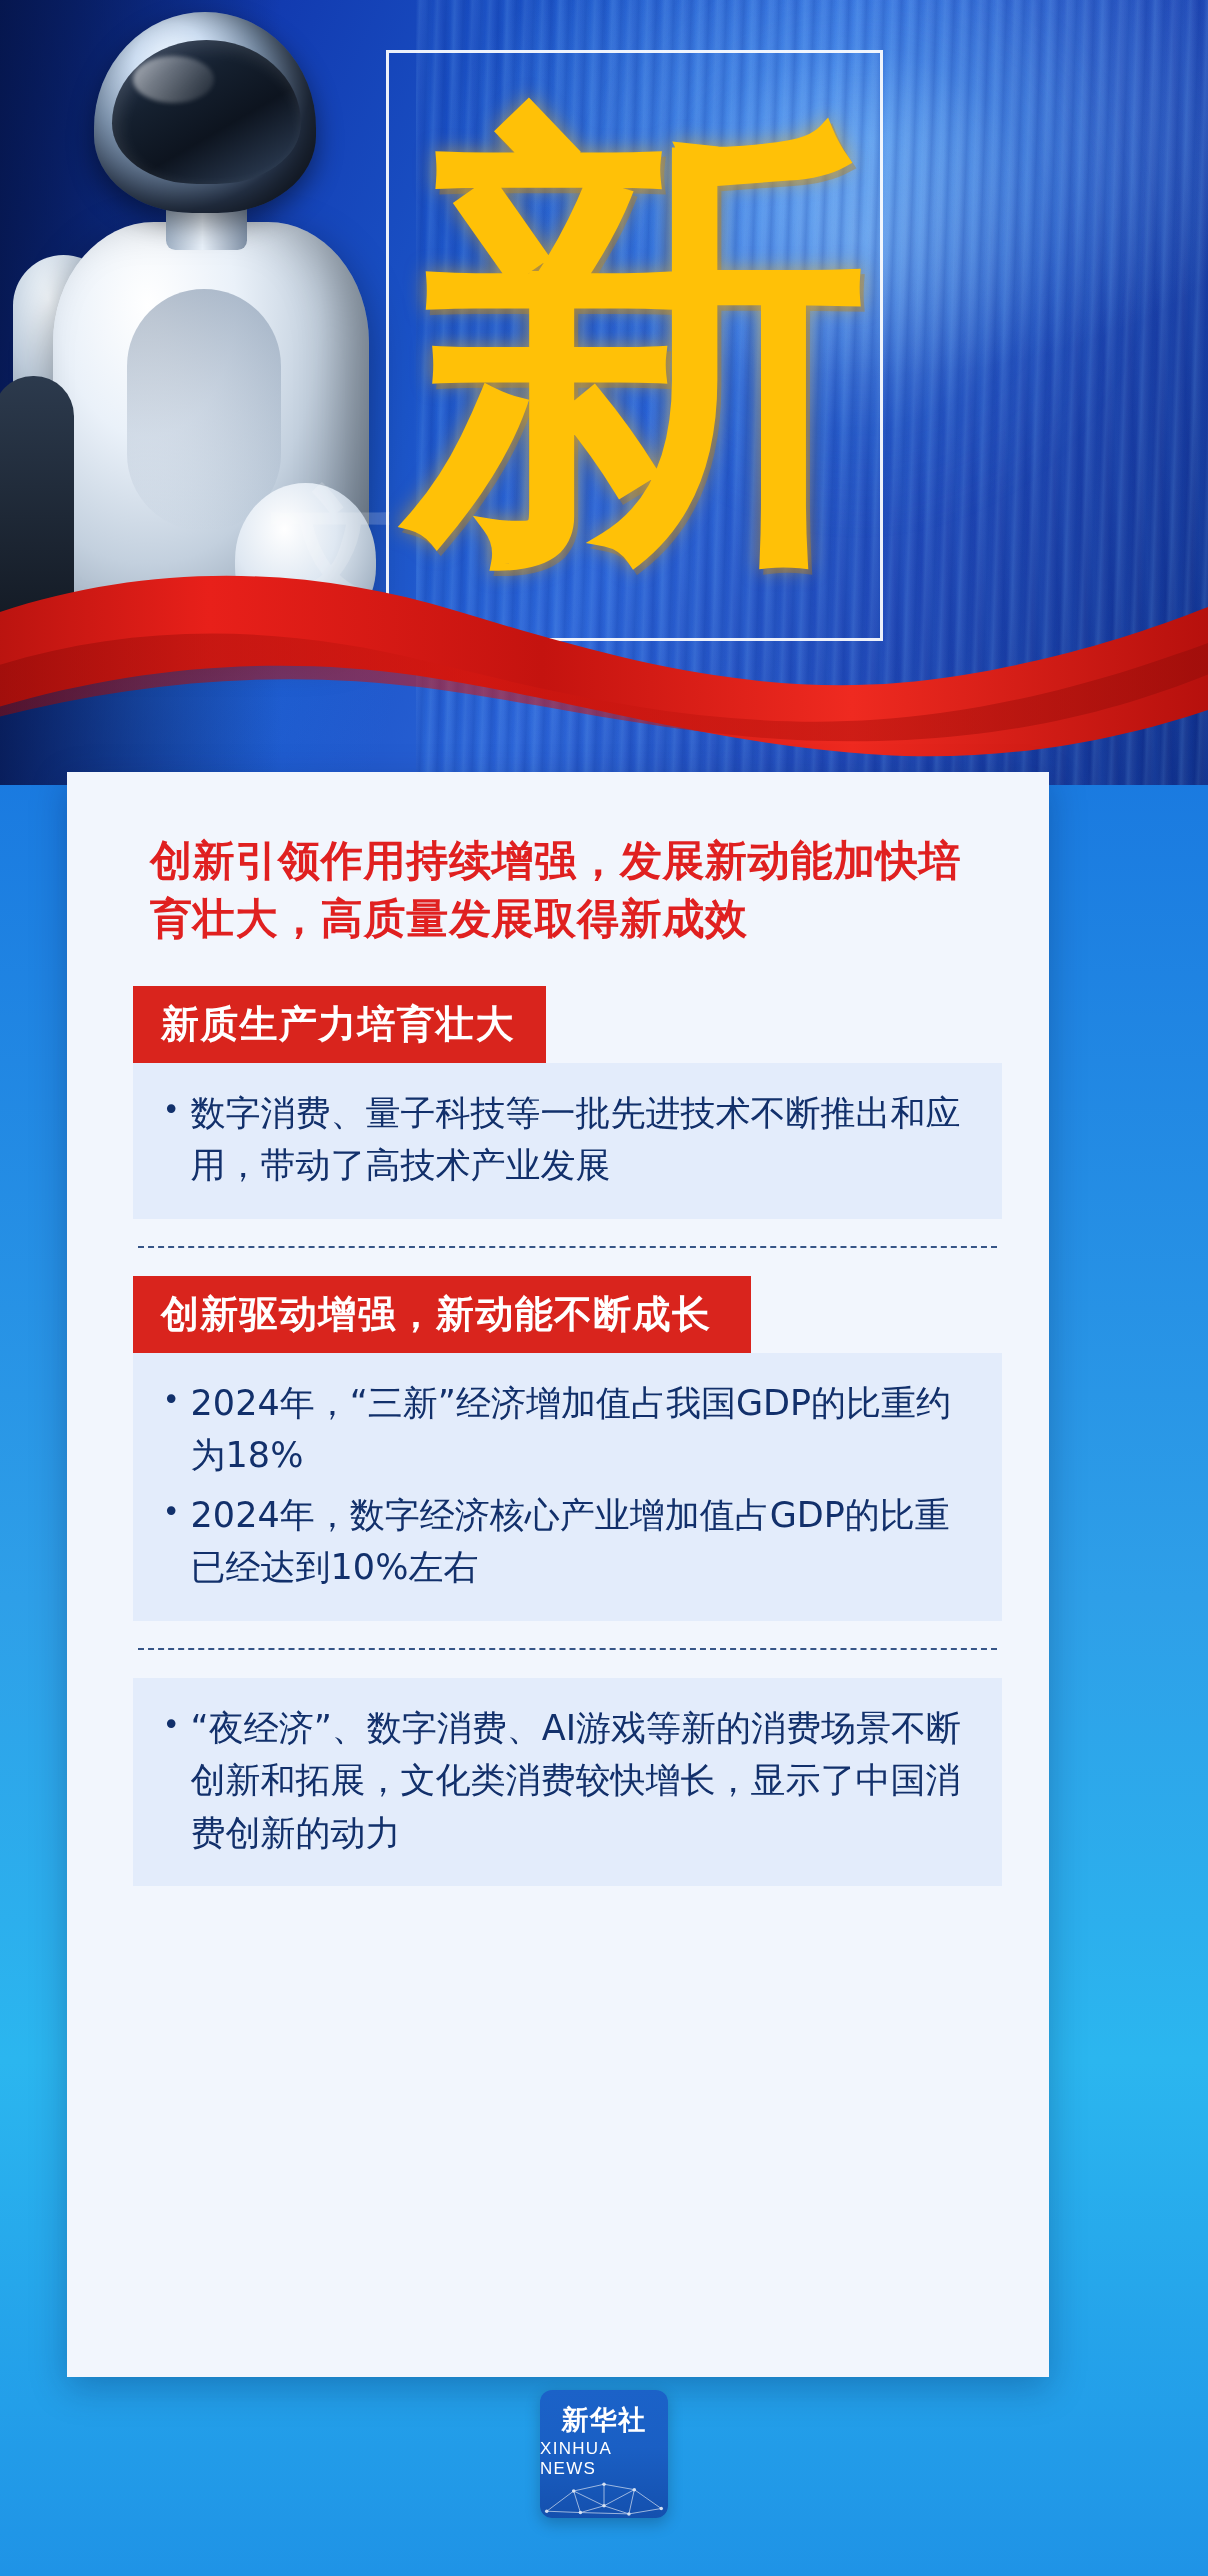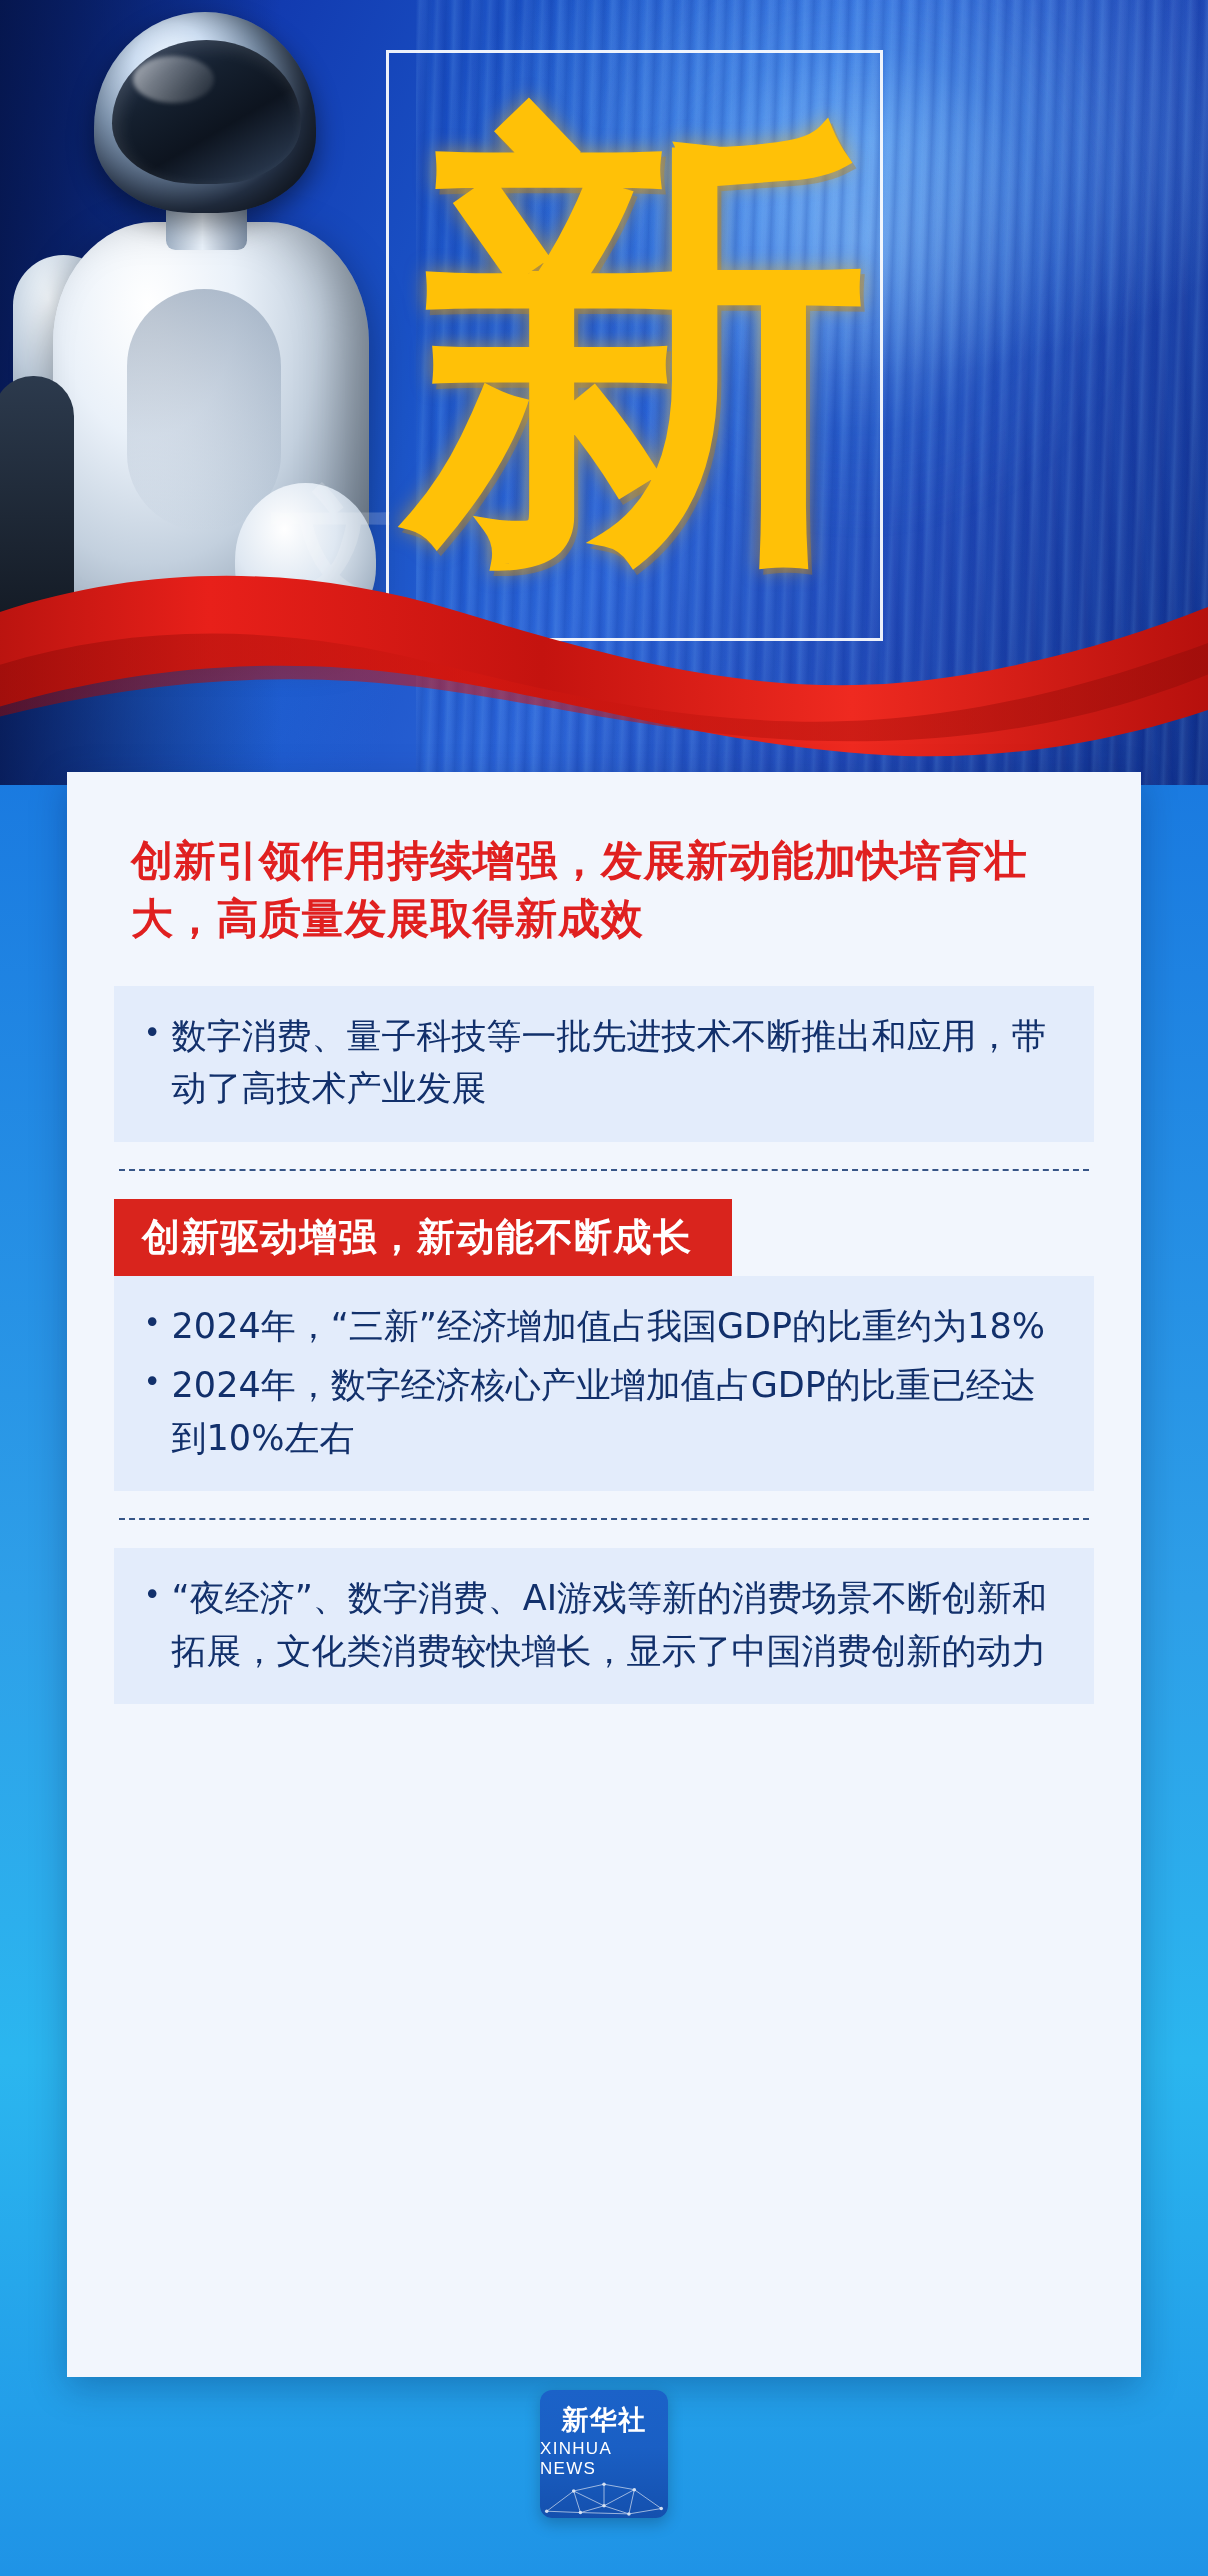--- a/index.html
+++ b/index.html
@@ -151,25 +151,25 @@
   .ribbon {
     position: absolute; left: -13.4px; top: 537px;
     width: 1235px; height: 242px;
   }
   .ribbon svg { display: block; }
 
   
   .card {
     position: absolute;
     left: 67px; top: 772px;
-    width: 1074px;
+    width: 982px;
     min-height: 1605px;
     background: #f2f6fd;
     box-shadow: 0 10.7px 34px rgba(0,20,70,0.28);
-    padding: 60px 47px 54px 47px;
+    padding: 60px 47px 54px 66px;
   }
 
   .lede {
     color: #e02020;
     font-size: 42px;
     font-weight: 700;
     line-height: 1.38;
     letter-spacing: 0.7px;
     margin: 0 0 38px 17px;
     font-family: "DejaVu Sans", "Liberation Sans", sans-serif;
@@ -298,20 +298,21 @@
       <path d="M0,118 C230,38 470,40 700,110 C950,186 1180,250 1450,206 C1610,180 1730,140 1840,96 L1840,250 C1700,300 1520,336 1330,324 C1060,306 860,238 640,206 C420,174 200,196 0,258 Z" fill="url(#rg)"></path>
       <path d="M0,196 C210,128 430,128 660,186 C900,246 1150,300 1420,262 C1600,236 1730,190 1840,150 L1840,196 C1720,246 1570,292 1370,302 C1090,316 880,254 650,224 C430,196 210,216 0,272 Z" fill="url(#rg2)" opacity="0.55"></path>
     </svg>
   </div>
 
   <div class="card">
 
     <p class="lede">创新引领作用持续增强，发展新动能加快培育壮大，高质量发展取得新成效</p>
 
     <div class="section">
+      <div class="sec-head">新质生产力培育壮大</div>
       <div class="sec-body">
         <ul>
           <li>
             <span class="bullet">•</span>
             <span class="li-text">数字消费、量子科技等一批先进技术不断推出和应用，带动了高技术产业发展</span>
           </li>
         </ul>
       </div>
     </div>
 

